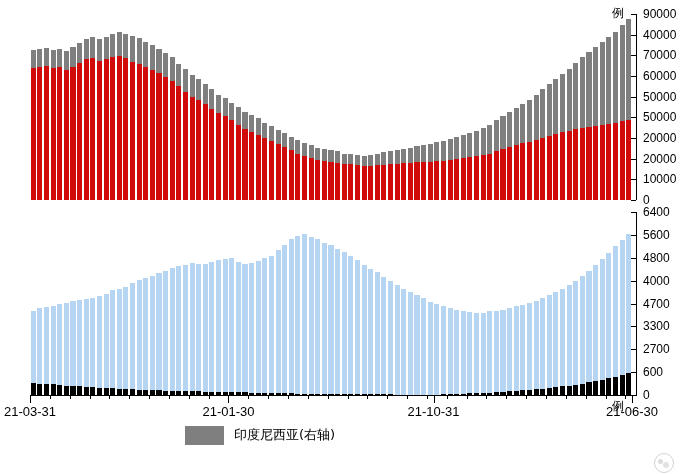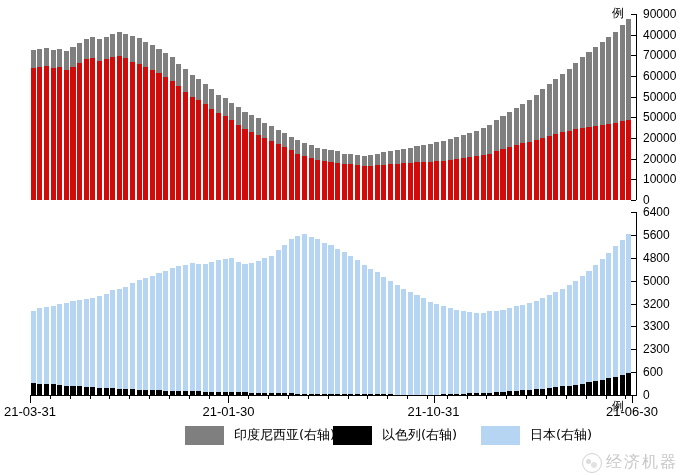--- a/index.html
+++ b/index.html
@@ -838,27 +838,27 @@
     </div>
     <div class="unitlab" id="unit-bot">例</div>
   </div>
   <div class="axisline" id="axis-v-bot"></div>
   <div id="yticks-bot">
       <div class="tick" style="top: 395px;"></div>
       <div class="ticklab" style="top: 395px;">0</div>
       <div class="tick" style="top: 372.125px;"></div>
       <div class="ticklab" style="top: 372.125px;">600</div>
       <div class="tick" style="top: 349.25px;"></div>
-      <div class="ticklab" style="top: 349.25px;">2300</div>
+      <div class="ticklab" style="top: 349.25px;">2700</div>
       <div class="tick" style="top: 326.375px;"></div>
       <div class="ticklab" style="top: 326.375px;">3300</div>
       <div class="tick" style="top: 303.5px;"></div>
-      <div class="ticklab" style="top: 303.5px;">3200</div>
+      <div class="ticklab" style="top: 303.5px;">4700</div>
       <div class="tick" style="top: 280.625px;"></div>
-      <div class="ticklab" style="top: 280.625px;">5000</div>
+      <div class="ticklab" style="top: 280.625px;">4000</div>
       <div class="tick" style="top: 257.75px;"></div>
       <div class="ticklab" style="top: 257.75px;">4800</div>
       <div class="tick" style="top: 234.875px;"></div>
       <div class="ticklab" style="top: 234.875px;">5600</div>
       <div class="tick" style="top: 212px;"></div>
       <div class="ticklab" style="top: 212px;">6400</div>
     </div>
 
   <div class="axisline" id="axis-h"></div>
   <div id="xticks">
@@ -903,30 +903,21 @@
       <div class="xlab" style="left: 228.462px;">21-01-30</div>
       <div class="xlab" style="left: 433.538px;">21-10-31</div>
       <div class="xlab" style="left: 632px;">21-06-30</div>
     </div>
 
   <div id="legend">
       <div class="lg-item" style="left: 185px;">
         <span class="lg-swatch" style="background: rgb(127, 127, 127);"></span>
         <span class="lg-text">印度尼西亚(右轴)</span>
       </div>
-      <div class="lg-item" style="left: 333px;">
-        <span class="lg-swatch" style="background: rgb(0, 0, 0);"></span>
-        <span class="lg-text">以色列(右轴)</span>
-      </div>
-      <div class="lg-item" style="left: 481px;">
-        <span class="lg-swatch" style="background: rgb(181, 213, 242);"></span>
-        <span class="lg-text">日本(右轴)</span>
-      </div>
     </div>
 
   <div id="wm">
     <div id="wm-brand">
       <span id="wm-logo"></span>
-      <span>经济机器</span>
     </div>
   </div>
 
 </div>
 
 </body></html>

